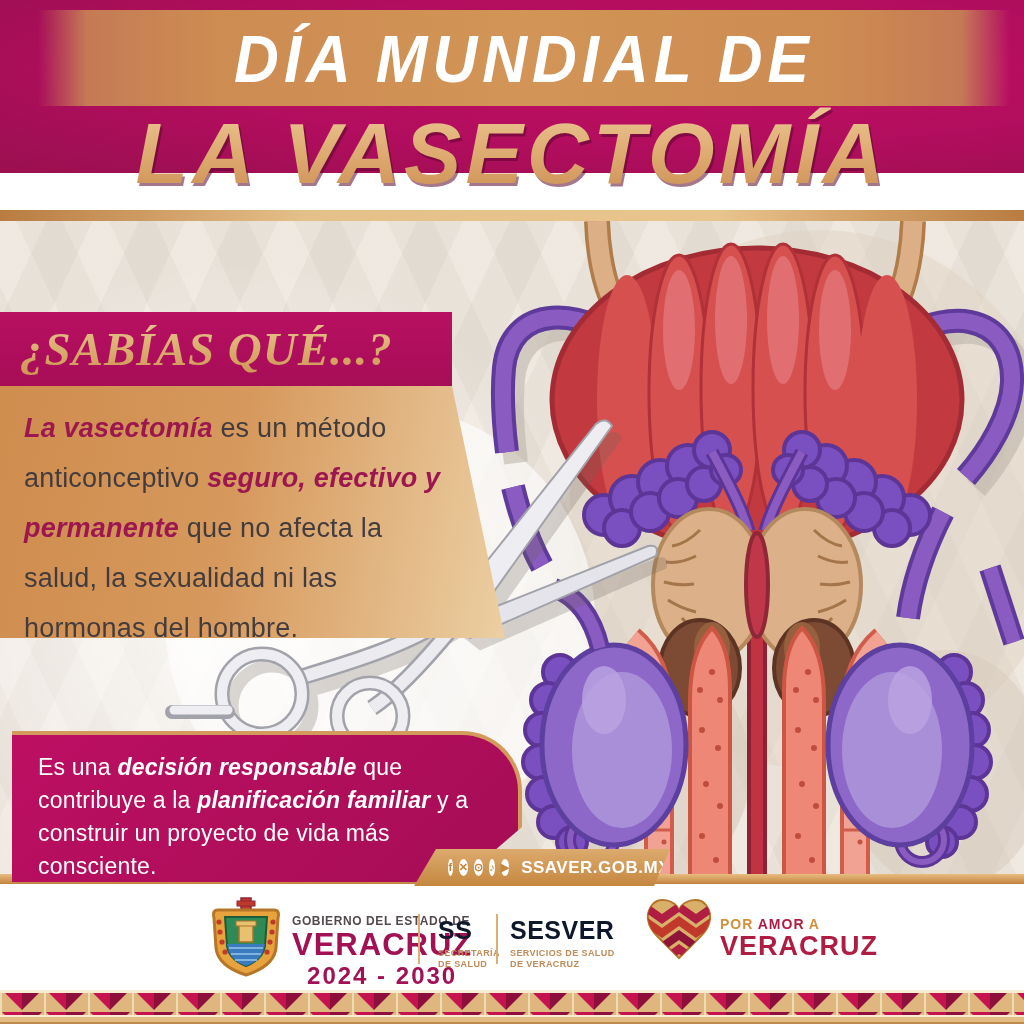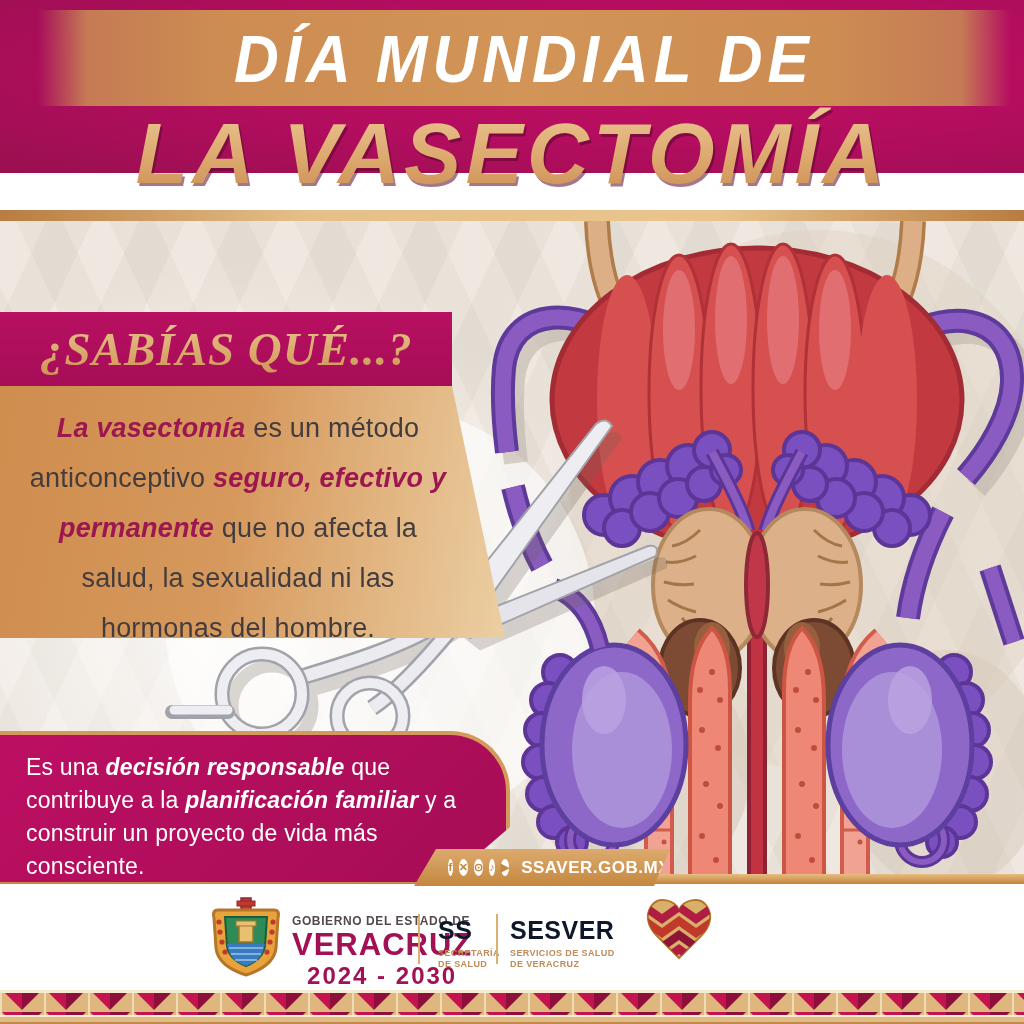--- a/index.html
+++ b/index.html
@@ -33,31 +33,31 @@
       repeating-linear-gradient(65deg, rgba(255,255,255,.10) 0 42px, rgba(0,0,0,.018) 42px 84px);}
   .illustration{position:absolute;left:0;top:221px;width:1024px;height:661px;z-index:1;}
 
   
   .sabias-banner{position:absolute;left:0;top:312px;width:452px;height:74px;z-index:3;
     background:linear-gradient(180deg,#b81062,#a60d57);
     display:flex;align-items:center;padding-left:20px;}
   .sabias-text{font-family:"Liberation Serif",serif;font-style:italic;font-weight:700;
     font-size:47px;letter-spacing:1px;white-space:nowrap;
     background:linear-gradient(180deg,#e8c38d,#cf9453);
-    -webkit-background-clip:text;background-clip:text;color:transparent;margin-left:20px;}
+    -webkit-background-clip:text;background-clip:text;color:transparent;}
   
   .fact-box{position:absolute;left:0;top:386px;width:512px;height:252px;z-index:3;
     background:linear-gradient(100deg,#cf8d4e 0%,#d6985c 45%,#ecd0a4 100%);
     clip-path:polygon(0 0,452px 0,505px 100%,0 100%);
-    padding:17px 60px 0 24px;text-align:center;}
+    padding:17px 60px 0 24px;}
   .fact-text{font-size:27px;line-height:50px;color:#433c3e;letter-spacing:.2px;}
   .fact-text .em{color:#9c1750;font-weight:700;font-style:italic;}
 
   
-  .message-box{position:absolute;left:0;top:731px;width:510px;height:151px;z-index:4;
+  .message-box{position:absolute;left:12px;top:731px;width:510px;height:151px;z-index:4;
     background:linear-gradient(135deg,#bc0f63,#a60d55);
     border-top:4px solid #d49a5c;border-right:4px solid #d49a5c;
     border-top-right-radius:60px;
     clip-path:polygon(0 0,100% 0,100% 96px,446px 151px,0 151px);
     padding:16px 30px 0 26px;}
   .message-text{font-size:23px;line-height:33px;color:#ffffff;letter-spacing:.2px;}
   .message-text .em{font-weight:700;font-style:italic;}
 
   
   .gold-line{position:absolute;left:0;top:874px;width:1024px;height:10px;z-index:2;
@@ -402,20 +402,26 @@
     </defs>
     <path d="M34,12 C30,2 14,-2 7,7 C0,16 2,28 12,38 L34,60 L56,38 C66,28 68,16 61,7 C54,-2 38,2 34,12 Z" fill="#d9b06a" stroke="#b5762a" stroke-width="2"></path>
     <g clip-path="url(#heartClip)">
       <path d="M0,4 L17,16 L34,4 L51,16 L68,4 L68,14 L51,26 L34,14 L17,26 L0,14 Z" fill="#b01d42"></path>
       <path d="M0,18 L17,30 L34,18 L51,30 L68,18 L68,28 L51,40 L34,28 L17,40 L0,28 Z" fill="#c0392b"></path>
       <path d="M0,32 L17,44 L34,32 L51,44 L68,32 L68,42 L51,54 L34,42 L17,54 L0,42 Z" fill="#8e1537"></path>
       <path d="M0,46 L17,58 L34,46 L51,58 L68,46 L68,56 L51,68 L34,56 L17,68 L0,56 Z" fill="#b01d42"></path>
     </g>
   </svg>
 
+  <div class="slogan-block" data-name="slogan-block">
+    <div class="slogan-top">
+      <span data-name="slogan-pre">POR </span><span class="amor" data-name="slogan-amor">AMOR</span><span data-name="slogan-post"> A</span>
+    </div>
+    <div class="slogan-name" data-name="slogan-veracruz">VERACRUZ</div>
+  </div>
 </div>
 
 <div class="bottom-border" data-name="zigzag-border">
   <svg width="1024" height="34" viewBox="0 0 1024 34">
     <defs>
       <pattern id="zig" width="44" height="22" patternUnits="userSpaceOnUse">
         <rect width="44" height="22" fill="#dfb67e"></rect>
         <rect x="0" width="2" height="22" fill="#f0dcb4"></rect>
         <polygon points="2,0 22,0 22,20" fill="#c5134f"></polygon>
         <polygon points="22,0 42,0 22,20" fill="#8c0f3c"></polygon>

